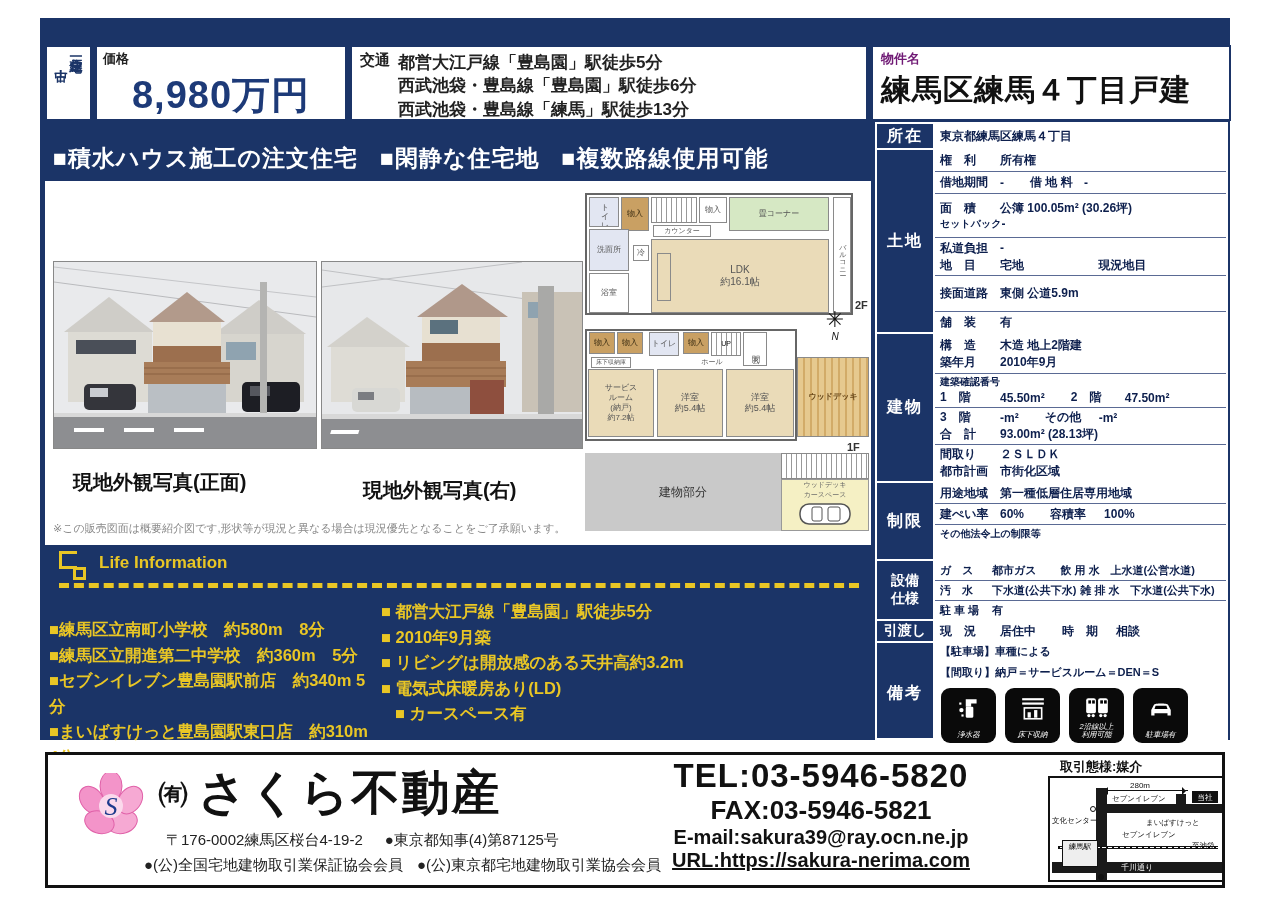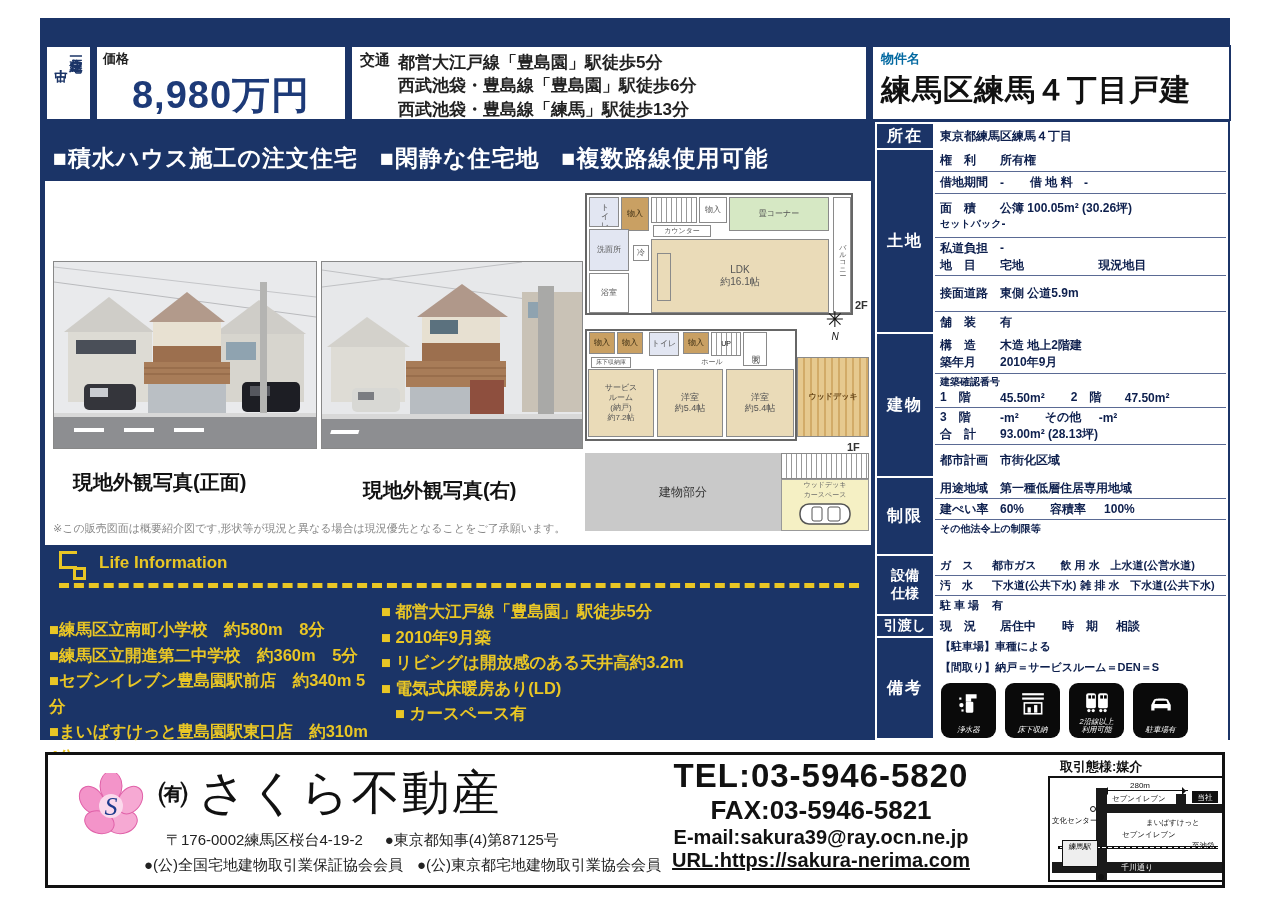--- a/index.html
+++ b/index.html
@@ -14,21 +14,21 @@
   .cat { left:0; top:0; width:47px; height:76px; display:flex; flex-direction:row-reverse; justify-content:center; gap:2px; padding:2px; }
   .cat span { writing-mode:vertical-rl; font-size:13px; font-weight:bold; color:#1b3467; line-height:1; }
   .cat .c2 { margin-top:10px; }
   .price { left:50px; top:0; width:252px; height:76px; padding:3px 6px; }
   .price .lbl { font-size:13px; font-weight:bold; color:#222; }
   .price .val { font-size:38px; font-weight:bold; color:#1d3a78; text-align:center; margin-top:2px; letter-spacing:1px; }
   .access { left:305px; top:0; width:518px; height:76px; padding:4px 8px; display:flex; gap:8px; }
   .access .lbl { font-size:15px; font-weight:bold; color:#222; flex:0 0 auto; }
   .access .lines { font-size:17px; font-weight:bold; color:#222; line-height:1.38; }
   .pname { left:826px; top:0; width:360px; height:76px; padding:3px 8px; }
-  .pname .lbl { font-size:13px; font-weight:bold; color:#0369a1; }
+  .pname .lbl { font-size:13px; font-weight:bold; color:#701a75; }
   .pname .val { font-size:30px; font-weight:bold; color:#111; letter-spacing:1px; margin-top:2px; }
 
   
   .banner { position:absolute; left:5px; top:120px; width:826px; height:40px; display:flex; align-items:center; gap:22px; padding-left:8px; }
   .banner span { color:#fff; font-size:23px; font-weight:bold; letter-spacing:1px; }
 
   
   .panel { position:absolute; left:5px; top:163px; width:826px; height:364px; background:#fff; }
   .photo { position:absolute; border:1px solid #888; background:#e8e9eb; }
   .ph1 { left:8px; top:80px; width:264px; height:188px; }
@@ -89,21 +89,21 @@
   .life-cols { position:absolute; left:0; top:46px; width:826px; display:flex; }
   .lcol { font-weight:bold; line-height:1.55; }
   .lcol.l { font-size:16.5px; padding:26px 0 0 4px; width:330px; }
   .lcol.r { font-size:16.5px; padding:8px 0 0 6px; flex:1; }
 
   
   .footer { position:absolute; left:45px; top:752px; width:1180px; height:136px; background:#fff; border:3px solid #111; }
   .logo { position:absolute; left:30px; top:18px; width:66px; height:66px; }
   .coName { position:absolute; left:110px; top:6px; display:flex; align-items:center; gap:10px; }
   .coName .yuu { font-size:30px; font-weight:bold; color:#111; }
-  .coName .name { font-size:48px; font-weight:normal; color:#111; font-family:"Liberation Serif","DejaVu Serif",serif; letter-spacing:2px; }
+  .coName .name { font-size:48px; font-weight:bold; color:#111; font-family:"Liberation Serif","DejaVu Serif",serif; letter-spacing:2px; }
   .coAddr { position:absolute; left:118px; top:76px; font-size:15px; color:#222; display:flex; gap:22px; }
   .coMember { position:absolute; left:96px; top:101px; font-size:15px; color:#222; display:flex; gap:14px; }
   .contact { position:absolute; left:555px; top:2px; width:436px; text-align:center; color:#111; font-weight:bold; }
   .contact .tel { font-size:33px; letter-spacing:1px; }
   .contact .fax { font-size:26px; }
   .contact .mail { font-size:20px; }
   .contact .url { font-size:20px; text-decoration:underline; }
   .dealtype { position:absolute; left:1012px; top:3px; font-size:13px; font-weight:bold; color:#111; }
   .map { position:absolute; left:1000px; top:21px; width:176px; height:106px; border:2px solid #111; background:#fff; }
   .mlabel { position:absolute; font-size:7.5px; color:#111; white-space:nowrap; }
@@ -371,20 +371,24 @@
                 <span>-m²</span>
                 <span class="k2">その他</span>
                 <span>-m²</span>
               </div>
             <div class="line">
                 <span class="k">合　計</span>
                 <span>93.00m² (28.13坪)</span>
               </div>
           </div>
           <div class="srow col" style="flex:1;">
+            <div class="line">
+                <span class="k">間取り</span>
+                <span>２ＳＬＤＫ</span>
+              </div>
             <div class="line">
                 <span class="k">都市計画</span>
                 <span>市街化区域</span>
               </div>
           </div>
         </div>
       </div>
 
       <div class="sec" style="flex:0 0 78px;">
         <div class="slabel">制限</div>

